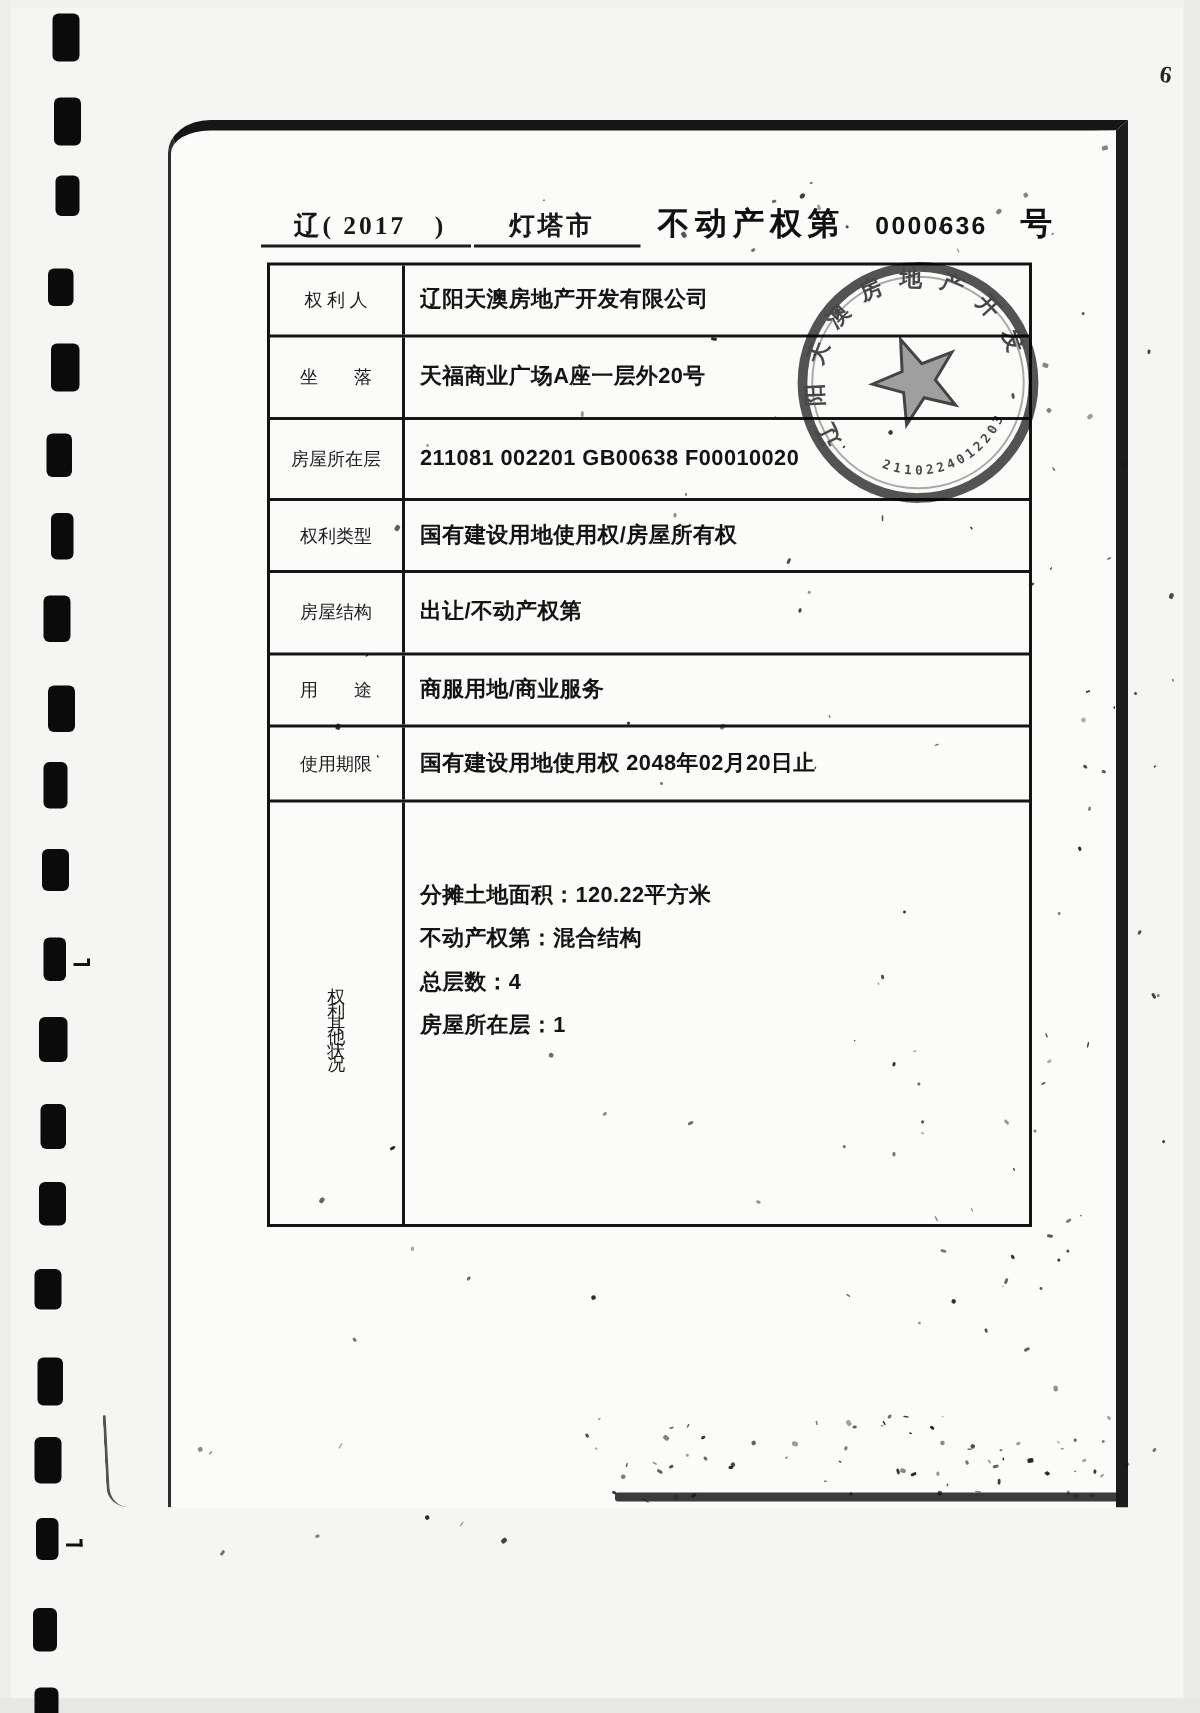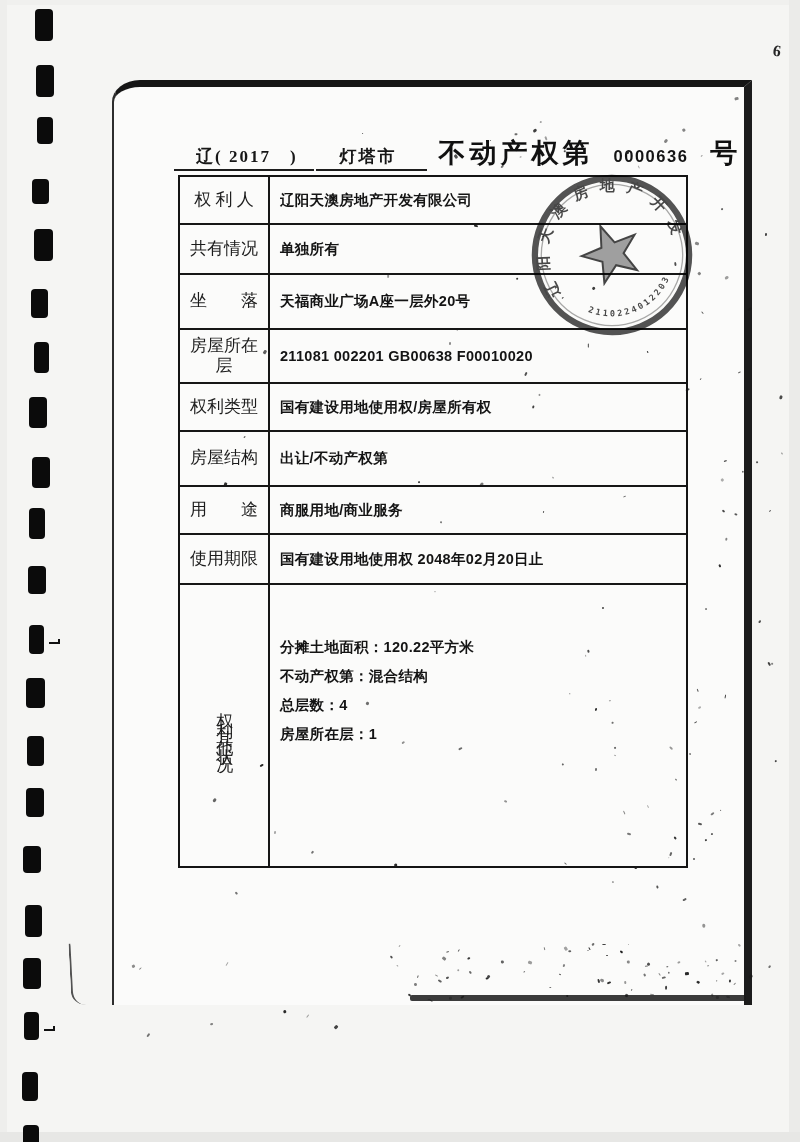--- a/index.html
+++ b/index.html
@@ -52,21 +52,21 @@
   .h-seg{display:inline-block;vertical-align:baseline;}
   .u{border-bottom:2px solid #1d1d1d;}
   .fill{
     font-family:"Liberation Serif", serif;
     font-weight:700;font-size:17px;letter-spacing:2px;color:#171717;
   }
   .seg-region{padding:0 16px 1px 22px;}
   .seg-city{padding:0 30px 1px 24px;margin-left:2px;}
   .printed{
     font-family:"Liberation Serif", serif;
-    font-weight:700;font-size:27px;letter-spacing:4px;color:#101010;
+    font-weight:700;font-size:21px;letter-spacing:4px;color:#101010;
     margin:0 6px 0 12px;
   }
   .h-number{
     font-weight:700;font-size:16.5px;letter-spacing:1.5px;color:#131313;
     margin:0 10px 0 14px;
   }
   .h-dot{position:absolute;left:452px;top:16px;width:3px;height:3px;background:#222;border-radius:50%;}
 
   
   .cert-table{
@@ -76,21 +76,21 @@
     background:transparent;
   }
   .row{display:flex;border-bottom:2px solid #161616;}
   .row:last-child{border-bottom:none;}
   .cell{box-sizing:border-box;}
   .cell.label{
     width:90px;flex:0 0 90px;
     border-right:2px solid #161616;
     display:flex;align-items:center;justify-content:center;
     font-family:"Liberation Serif", serif;
-    font-size:17px;color:#1c1c1c;font-weight:500;
+    font-size:12px;color:#1c1c1c;font-weight:500;
     text-align:center;line-height:1.2;
     padding:0 2px;
   }
   .cell.value{
     flex:1;display:flex;align-items:center;
     padding-left:10px;padding-right:4px;
     font-size:14.5px;font-weight:600;letter-spacing:.3px;color:#141414;
     line-height:1.25;
   }
   .cell.label.vertical{
@@ -149,24 +149,20 @@
     <span class="h-dot"></span>
   </div>
 
   <div class="cert-table">
 
     <div class="row" style="height:46px">
       <div class="cell label">权 利 人</div>
       <div class="cell value">辽阳天澳房地产开发有限公司</div>
     </div>
 
-    <div class="row" style="height:48px">
-      <div class="cell label">共有情况</div>
-      <div class="cell value">单独所有</div>
-    </div>
 
     <div class="row" style="height:53px">
       <div class="cell label">坐　　落</div>
       <div class="cell value">天福商业广场A座一层外20号</div>
     </div>
 
     <div class="row" style="height:52px">
       <div class="cell label">房屋所在层</div>
       <div class="cell value">211081 002201 GB00638 F00010020</div>
     </div>

